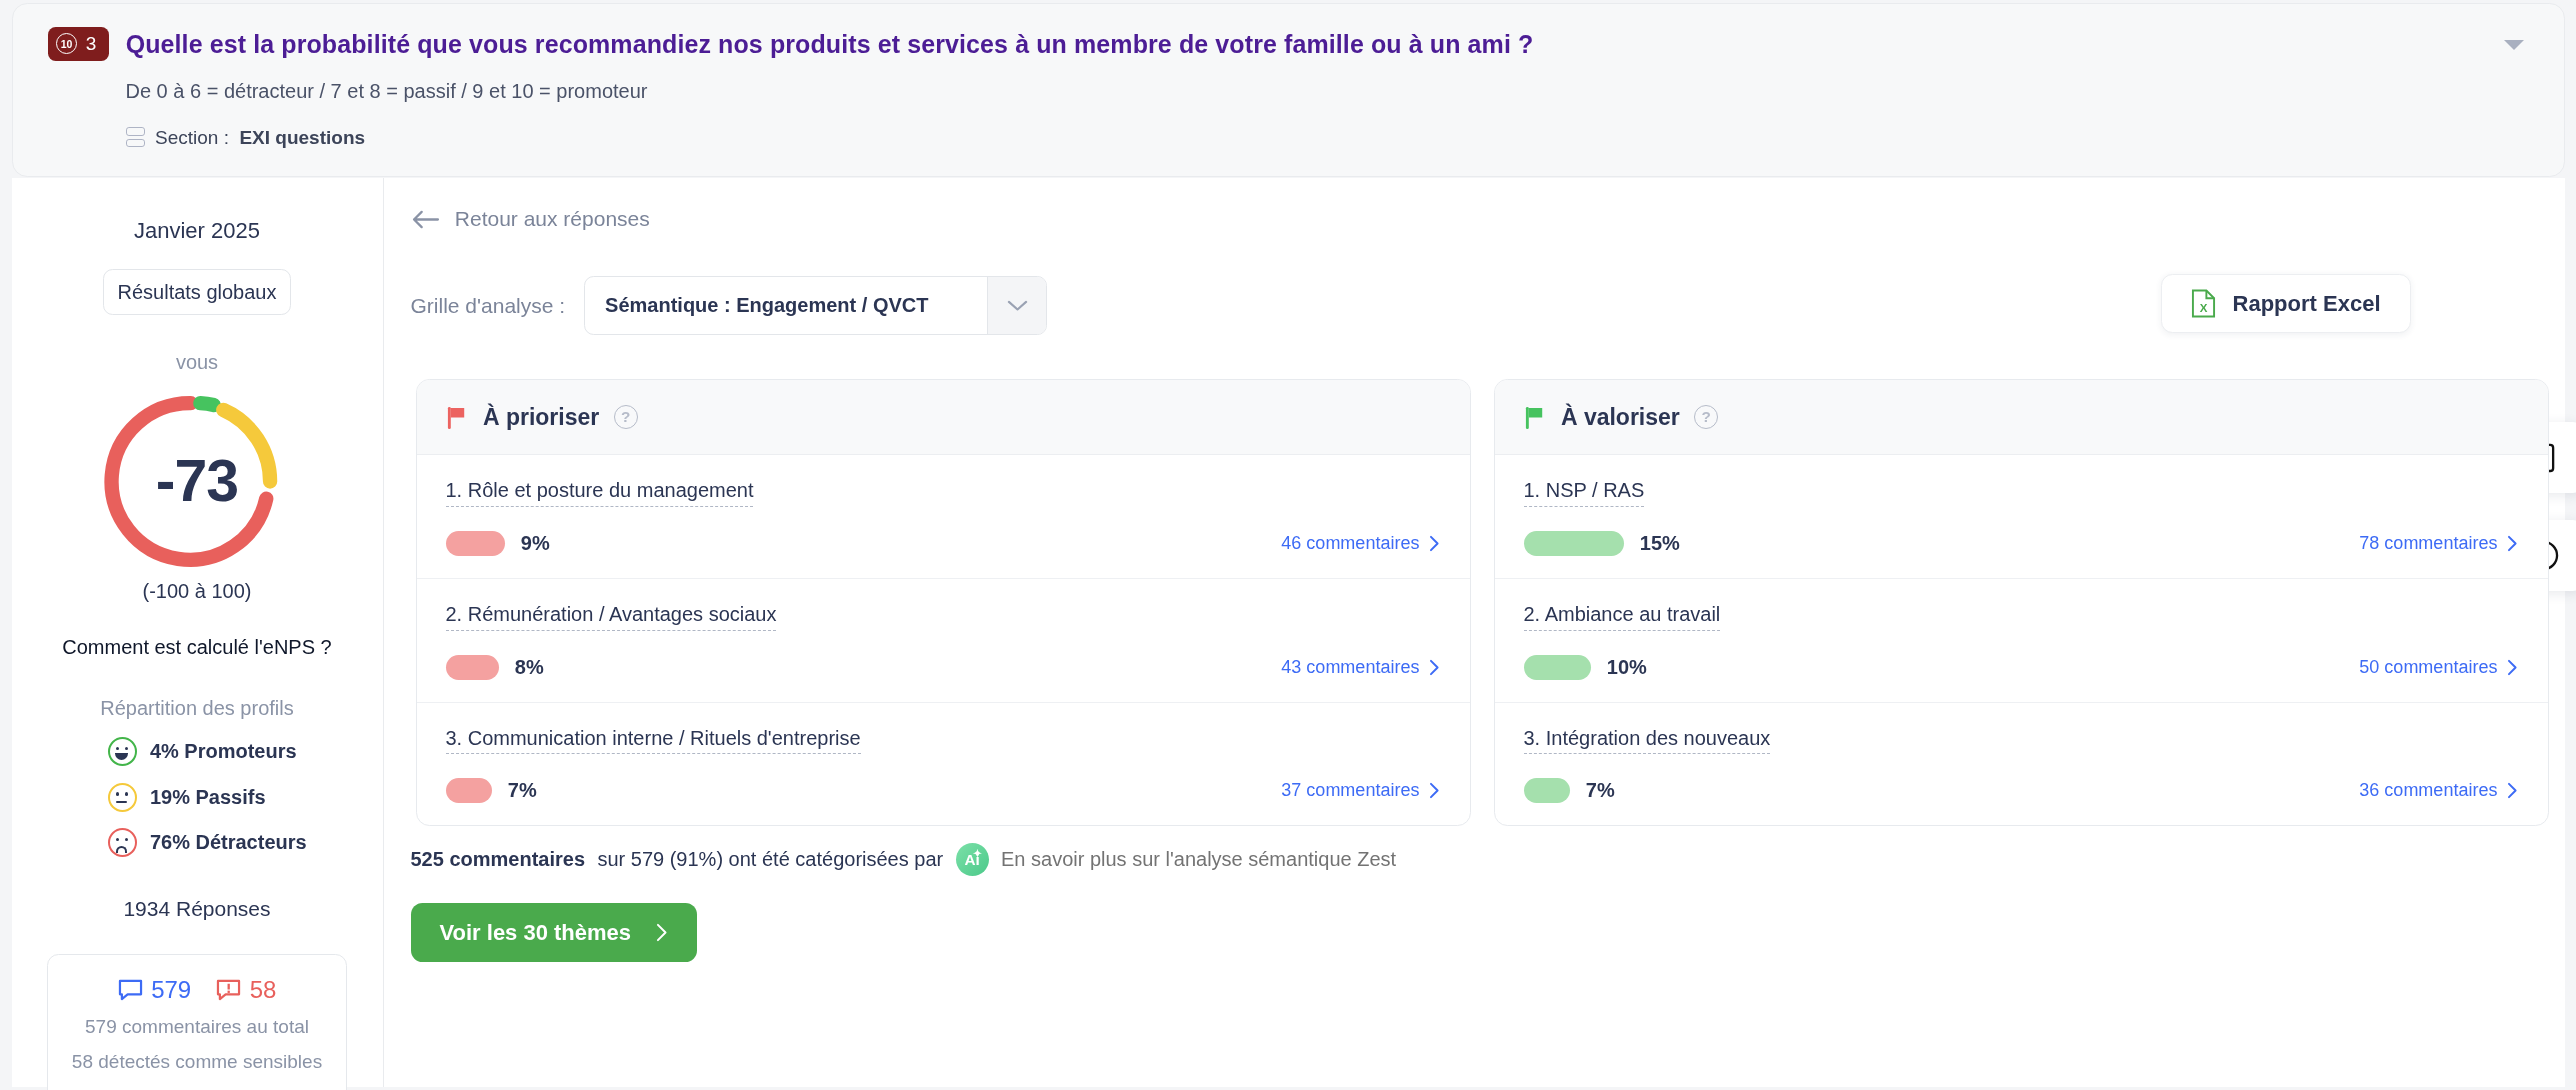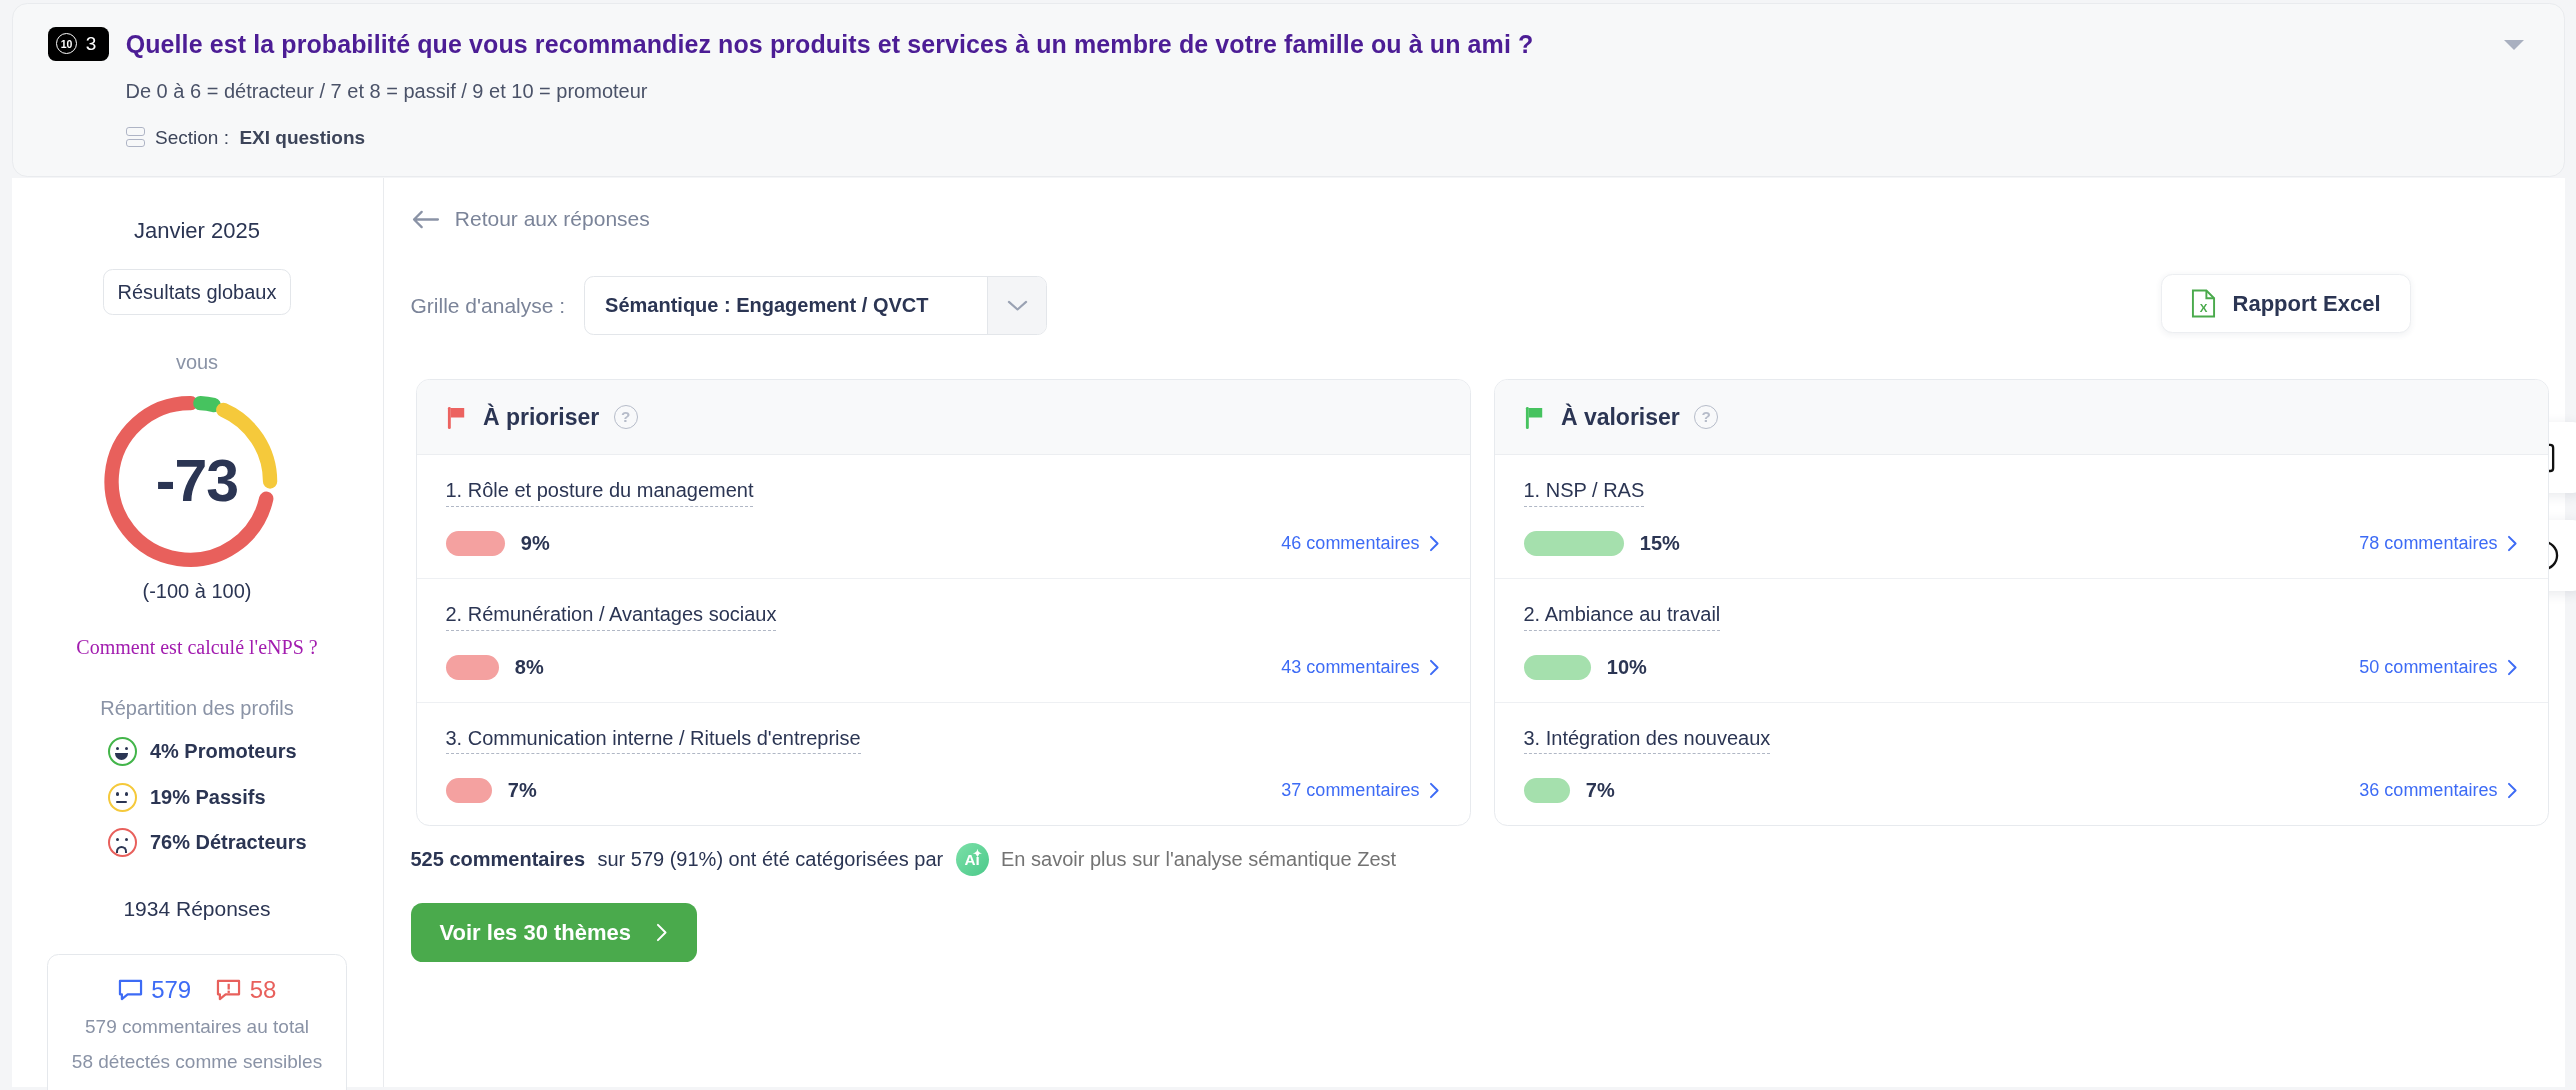--- a/index.html
+++ b/index.html
@@ -15,21 +15,21 @@
   
   .q-header {
     position: absolute; left: 11.5px; top: 2.9px; width: 2553px; height: 174px;
     background: #f7f8f9;
     border: 1px solid #e9ebee;
     border-radius: 15.3px;
   }
   .q-row { position: absolute; left: 35px; top: 23px; display: flex; align-items: flex-start; gap: 17px; }
   .q-badge {
     display: flex; align-items: center; gap: 8.6px;
-    background: #000000; color: #ffffff;
+    background: #7f1d1d; color: #ffffff;
     border-radius: 7.7px; padding: 4.8px 12.4px 4.8px 8.6px;
     height: 34px;
   }
   .q-badge .ring {
     width: 21px; height: 21px; border-radius: 50%;
     border: 1.9px solid #ffffff;
     display: flex; align-items: center; justify-content: center;
     font-size: 10.5px; font-weight: 700; line-height: 1;
   }
   .q-badge .num { font-size: 19px; font-weight: 500; }
@@ -65,21 +65,21 @@
     font-family: inherit; font-size: 20px; color: #2b3553; cursor: pointer;
   }
   .side-enps-label { text-align: center; margin-top: 36px; font-size: 20px; color: #8a93a6; }
   .gauge-wrap { position: relative; width: 191px; height: 191px; margin: 11.5px auto 0; }
   .gauge-wrap svg { display: block; }
   .gauge-value {
     position: absolute; inset: 0; display: flex; align-items: center; justify-content: center;
     font-size: 59px; font-weight: 700; color: #2b3553; letter-spacing: -1px;
   }
   .gauge-range { text-align: center; margin-top: 3.8px; font-size: 20px; color: #2b3553; }
-  .enps-link { display: block; text-align: center; margin-top: 33px; font-size: 20px; color: #a21caf; text-decoration: none; cursor: pointer; font-family: Liberation Serif, serif; }
+  .enps-link { display: block; text-align: center; margin-top: 33px; font-size: 20px; color: #0f172a; text-decoration: none; cursor: pointer; }
 
   .profiles-title { text-align: center; margin-top: 38px; font-size: 20px; color: #8a93a6; }
   .profiles { margin: 17px 0 8px 96px; display: flex; flex-direction: column; gap: 16.3px; }
   .profile { display: flex; align-items: center; gap: 13.4px; font-size: 20px; font-weight: 700; color: #2b3553; }
   .face { width: 29px; height: 29px; border-radius: 50%; border: 2.4px solid; position: relative; flex: none; background: #fff; }
   .face.green { border-color: #43b54a; }
   .face.yellow { border-color: #f5c93b; }
   .face.red { border-color: #e8605c; }
   .face .eye { position: absolute; top: 7.7px; width: 3.3px; height: 3.3px; border-radius: 50%; background: #2b3553; }
   .face .eye.l { left: 6.7px; } .face .eye.r { right: 6.7px; }

